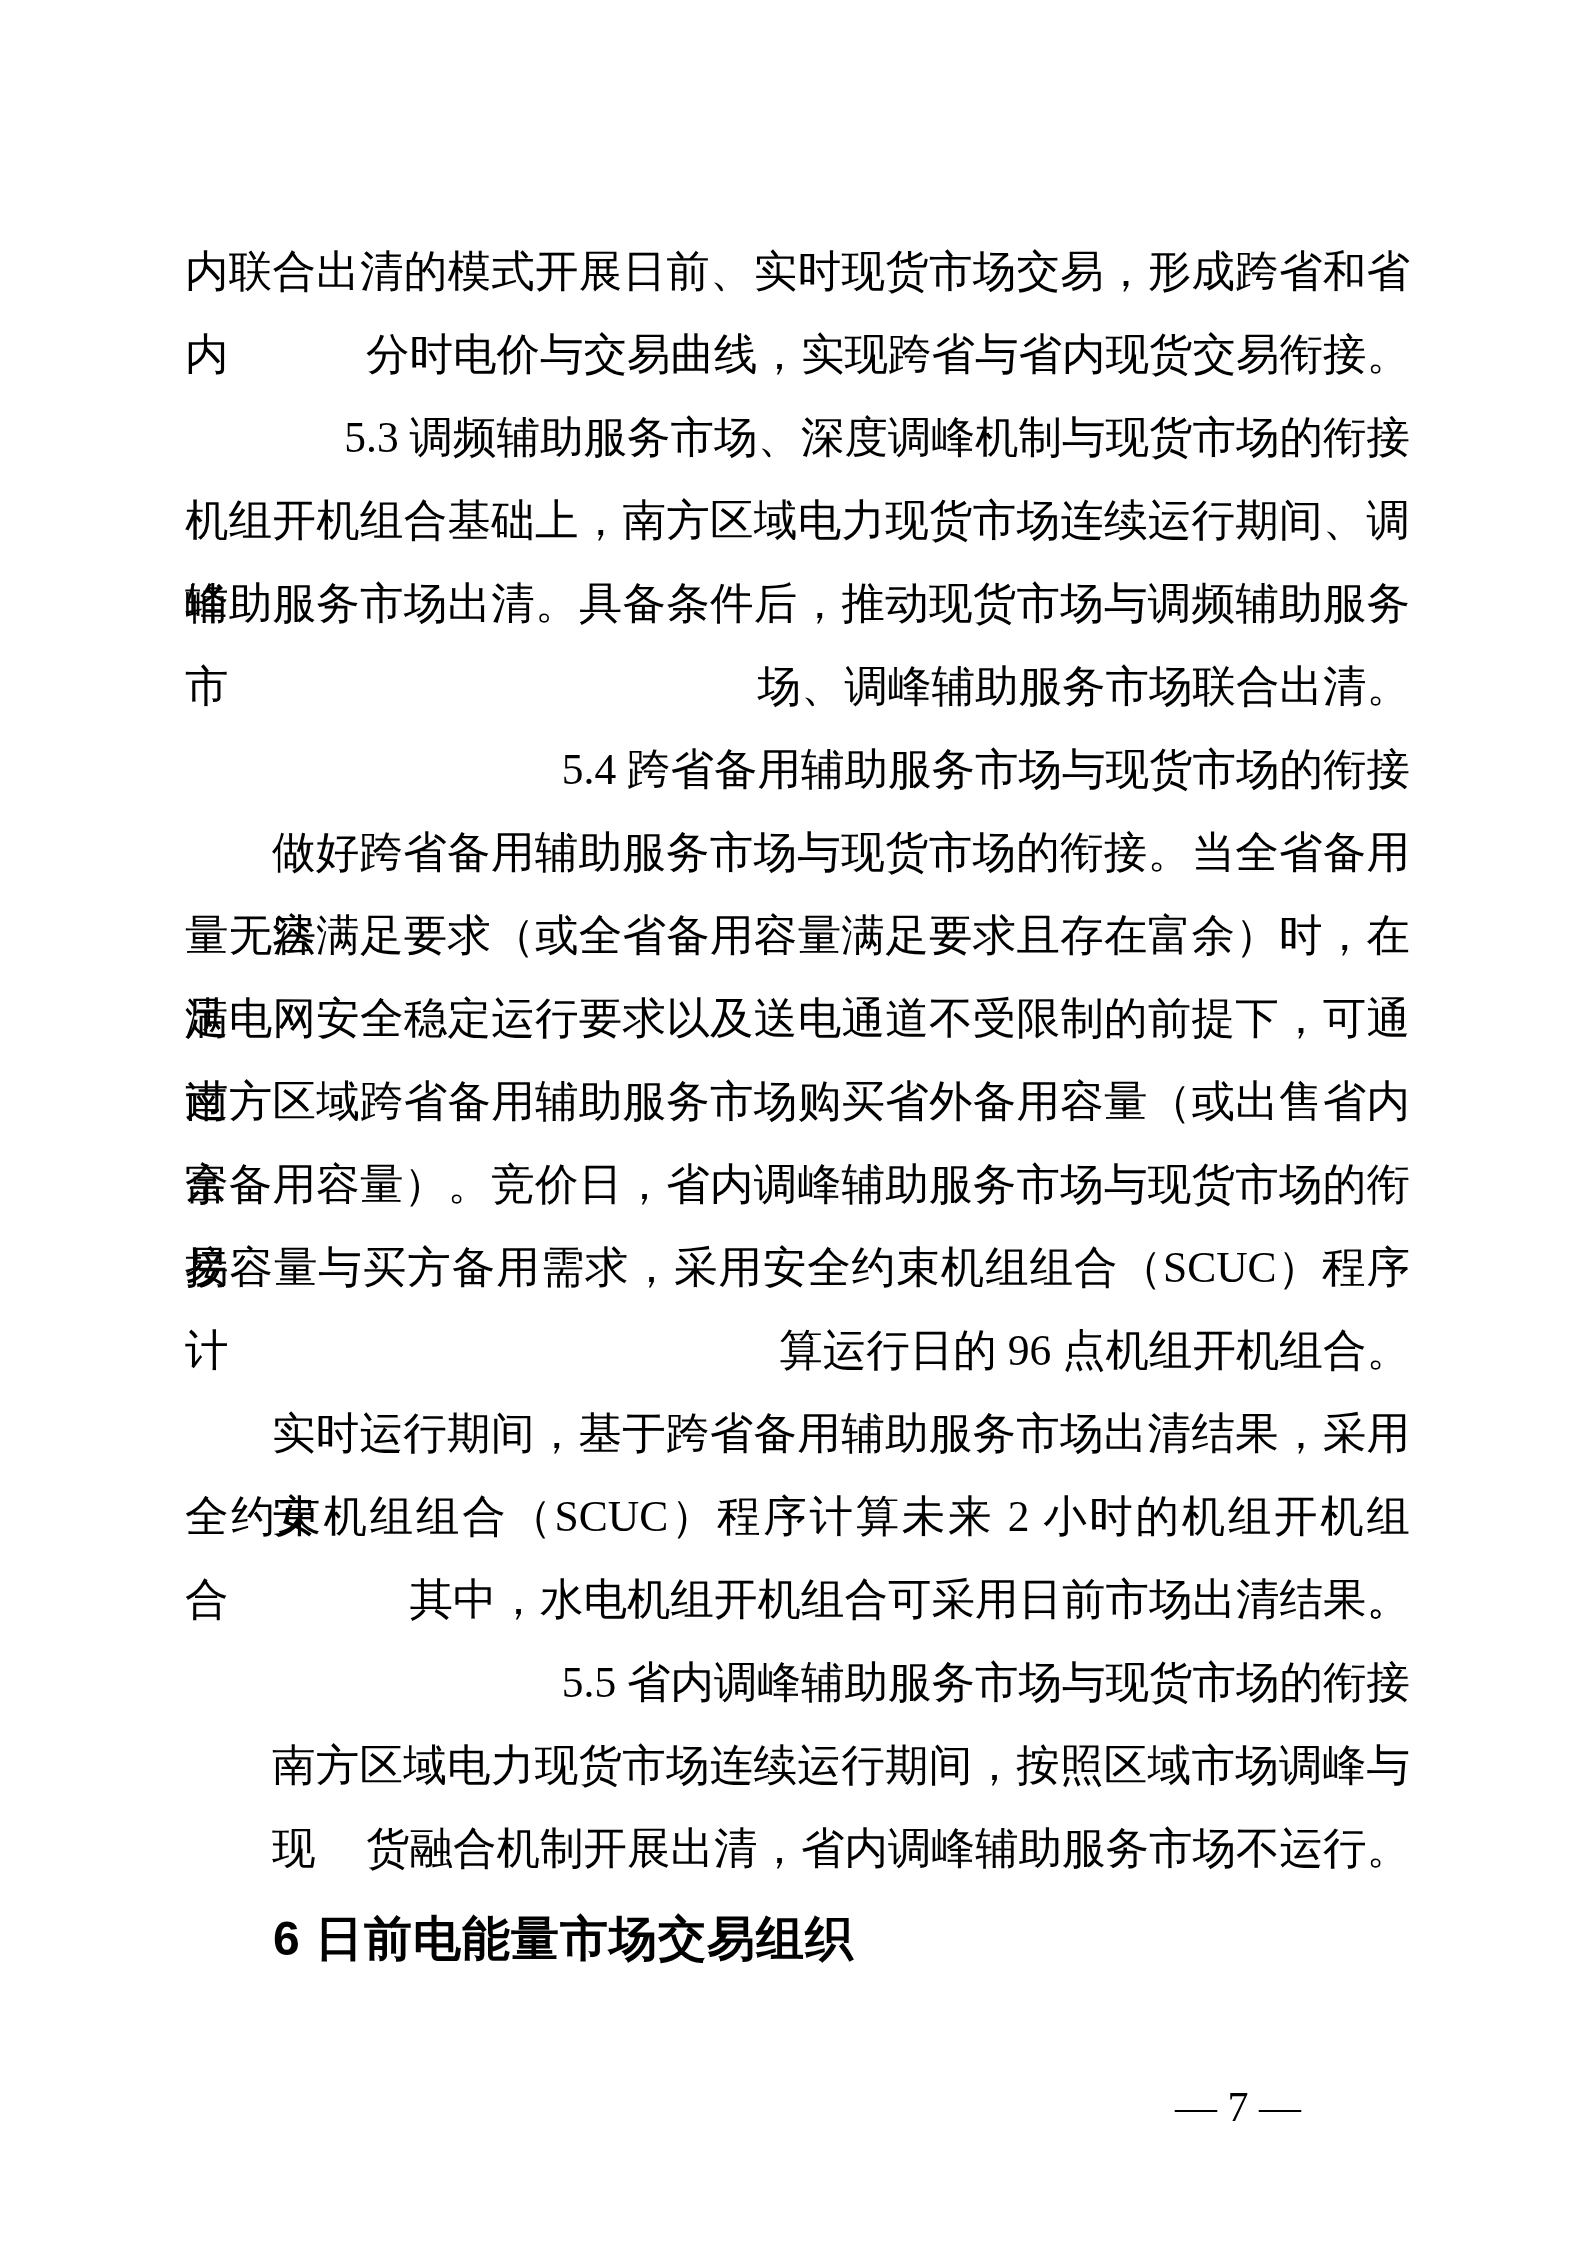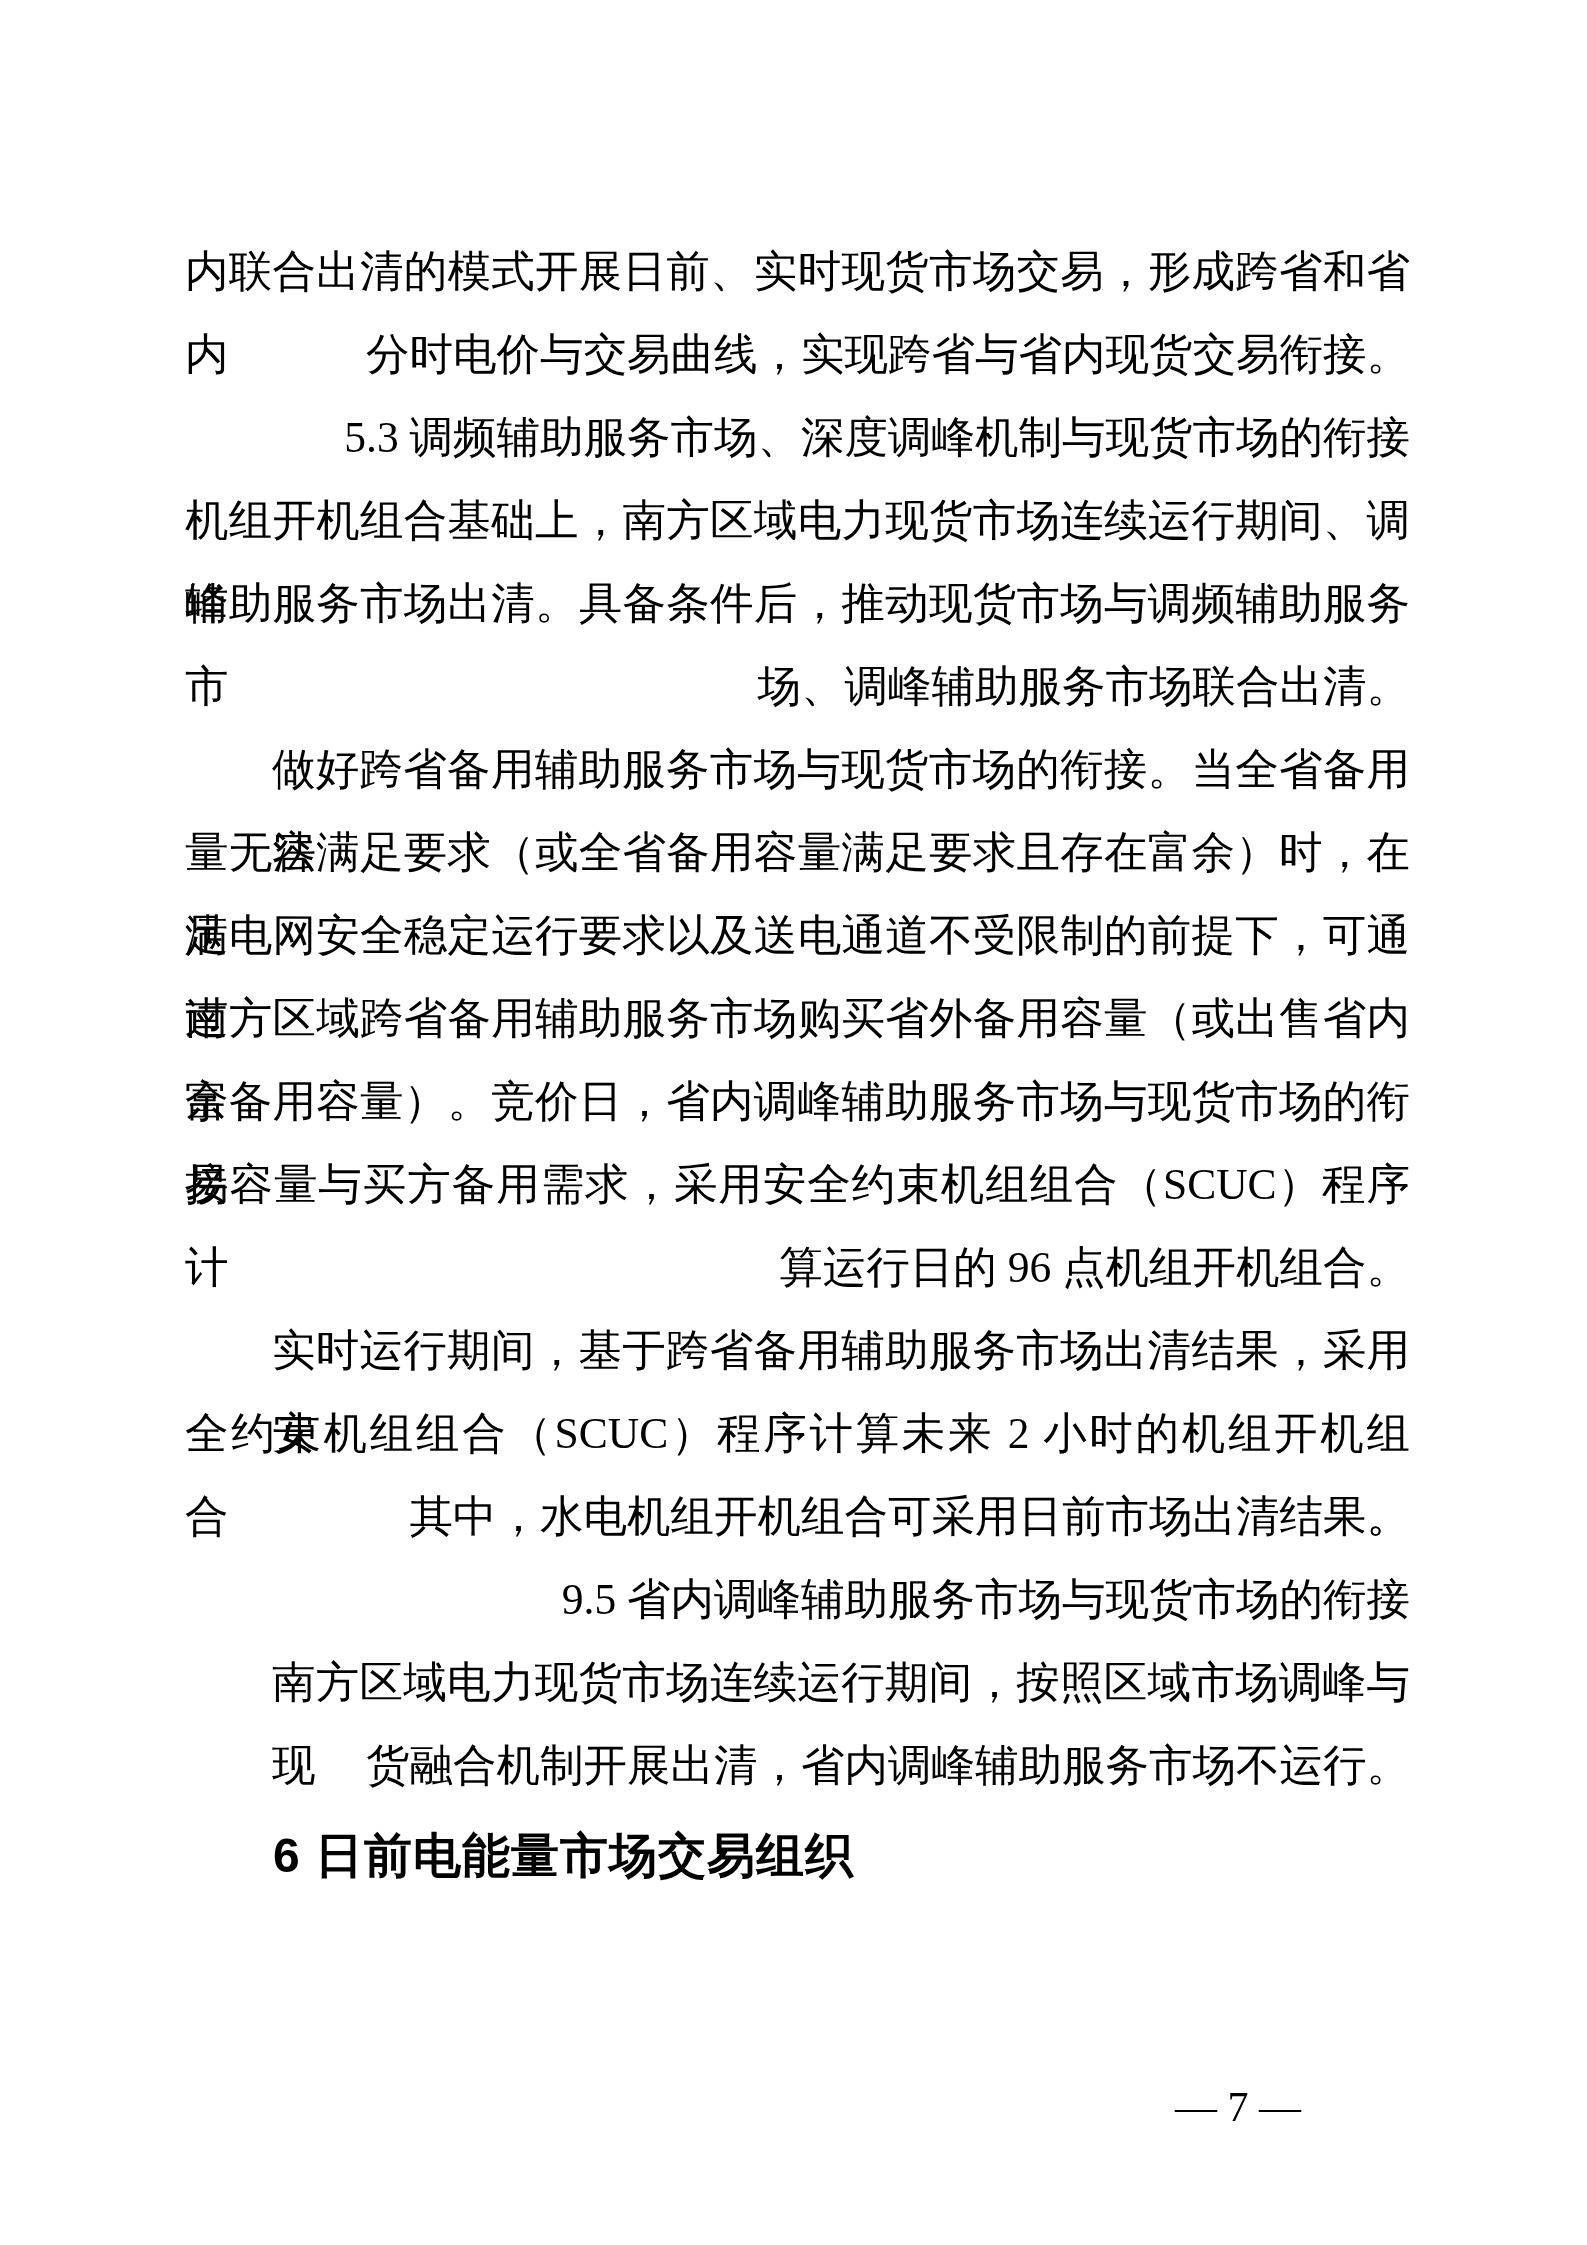--- a/index.html
+++ b/index.html
@@ -60,29 +60,30 @@
 
 <div class="page">
   <div class="body-text">
 
     <div class="line fill">内联合出清的模式开展日前、实时现货市场交易，形成跨省和省内</div>
       <div class="line">分时电价与交易曲线，实现跨省与省内现货交易衔接。</div>
       <div class="line indent">5.3 调频辅助服务市场、深度调峰机制与现货市场的衔接</div>
       <div class="line fill">机组开机组合基础上，南方区域电力现货市场连续运行期间、调峰</div>
       <div class="line fill">辅助服务市场出清。具备条件后，推动现货市场与调频辅助服务市</div>
       <div class="line">场、调峰辅助服务市场联合出清。</div>
+      <div class="line indent">5.4 跨省备用辅助服务市场与现货市场的衔接</div>
       <div class="line indent fill">做好跨省备用辅助服务市场与现货市场的衔接。当全省备用容</div>
       <div class="line fill">量无法满足要求（或全省备用容量满足要求且存在富余）时，在满</div>
       <div class="line fill">足电网安全稳定运行要求以及送电通道不受限制的前提下，可通过</div>
       <div class="line fill">南方区域跨省备用辅助服务市场购买省外备用容量（或出售省内富</div>
       <div class="line fill">余备用容量）。竞价日，省内调峰辅助服务市场与现货市场的衔接</div>
       <div class="line fill">易容量与买方备用需求，采用安全约束机组组合（SCUC）程序计</div>
       <div class="line">算运行日的 96 点机组开机组合。</div>
       <div class="line indent fill">实时运行期间，基于跨省备用辅助服务市场出清结果，采用安</div>
       <div class="line fill">全约束机组组合（SCUC）程序计算未来 2 小时的机组开机组合。</div>
       <div class="line">其中，水电机组开机组合可采用日前市场出清结果。</div>
-      <div class="line indent">9.5 省内调峰辅助服务市场与现货市场的衔接</div>
+      <div class="line indent">5.5 省内调峰辅助服务市场与现货市场的衔接</div>
       <div class="line indent fill">南方区域电力现货市场连续运行期间，按照区域市场调峰与现</div>
       <div class="line">货融合机制开展出清，省内调峰辅助服务市场不运行。</div>
       <div class="section-heading">6 日前电能量市场交易组织</div>
   </div>
   <div class="page-number">— 7 —</div>
 </div>
 
 </body></html>

